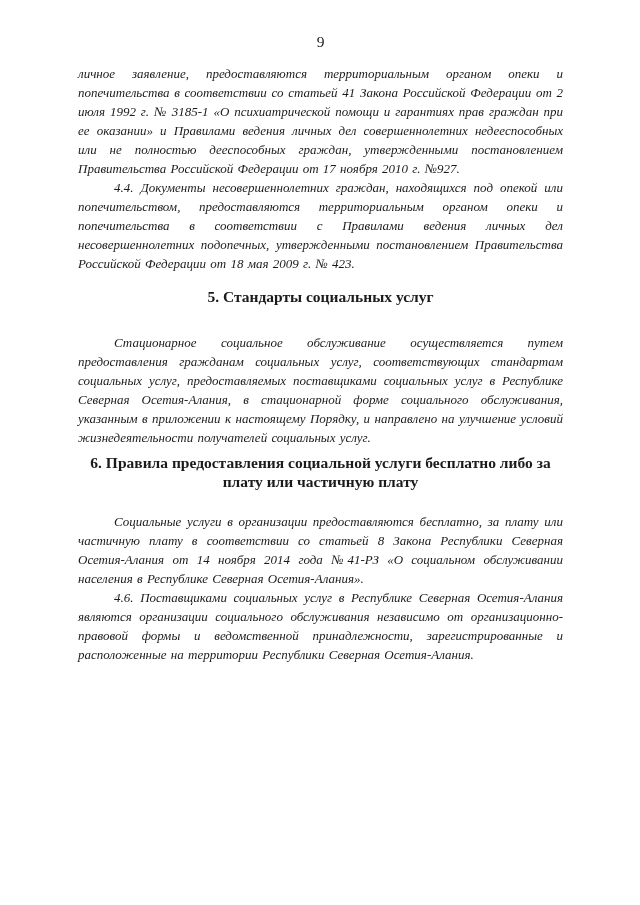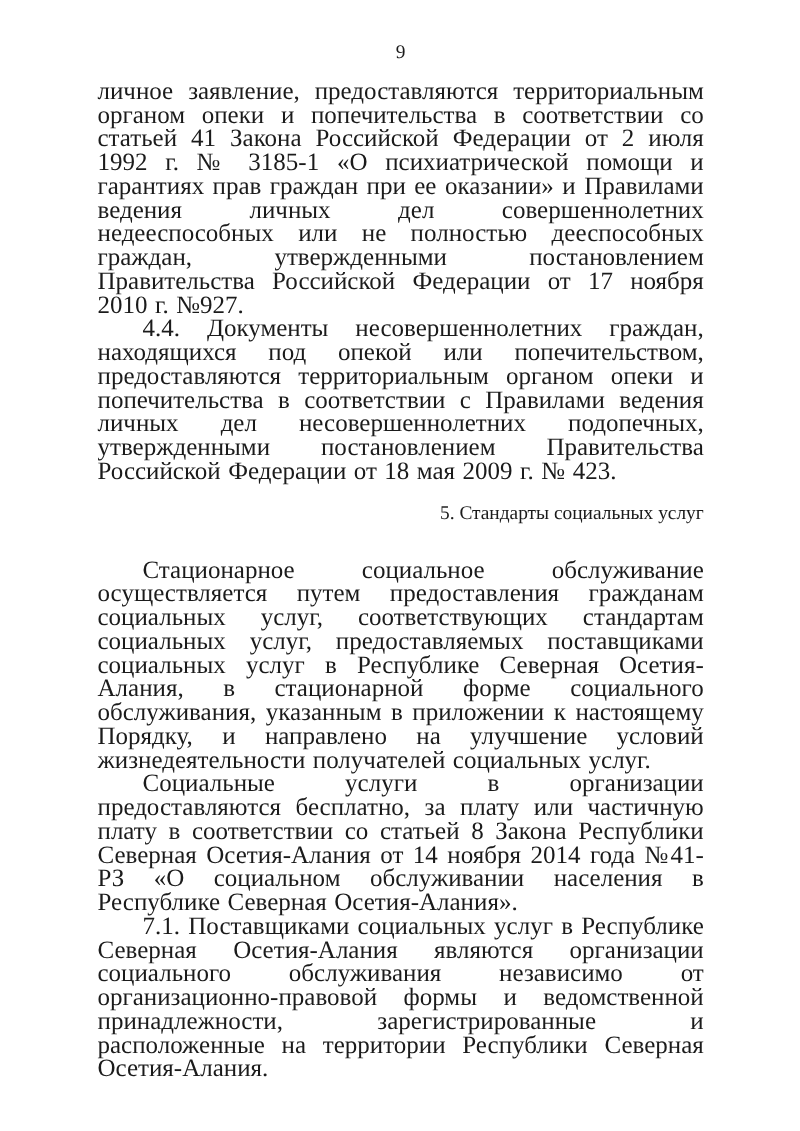--- a/index.html
+++ b/index.html
@@ -22,33 +22,34 @@
     background: #ffffff;
   }
   .page-number {
     text-align: center;
     font-size: 15.5px;
     line-height: 19px;
     margin: 0 0 13px 0;
   }
   p.body {
     margin: 0;
-    font-size: 20px;
+    font-size: 13px;
     line-height: 19px;
     text-align: justify;
     word-spacing: 1px;
+    font-style: italic;
   }
   p.indent {
     text-indent: 36px;
   }
   .heading {
     font-size: 15.5px;
     line-height: 19.5px;
-    font-weight: normal;
-    text-align: right;
+    font-weight: bold;
+    text-align: center;
     margin: 0;
   }
   .heading.h5 { margin: 14px 0 26px 0; }
   .heading.h6 { margin: 6px 0 20px 0; }
   .heading.h7 { margin: 25px 10px 12px 10px; }
 </style>
 </head>
 <body>
 
 <div class="page">
@@ -56,20 +57,21 @@
   <div class="page-number">9</div>
 
   <p class="body">личное заявление, предоставляются территориальным органом опеки и попечительства в соответствии со статьей 41 Закона Российской Федерации от 2 июля 1992 г. № 3185-1 «О психиатрической помощи и гарантиях прав граждан при ее оказании» и Правилами ведения личных дел совершеннолетних недееспособных или не полностью дееспособных граждан, утвержденными постановлением Правительства Российской Федерации от 17 ноября 2010 г. №927.</p>
 
   <p class="body indent">4.4. Документы несовершеннолетних граждан, находящихся под опекой или попечительством, предоставляются территориальным органом опеки и попечительства в соответствии с Правилами ведения личных дел несовершеннолетних подопечных, утвержденными постановлением Правительства Российской Федерации от 18 мая 2009 г. № 423.</p>
 
   <h2 class="heading h5">5. Стандарты социальных услуг</h2>
 
   <p class="body indent">Стационарное социальное обслуживание осуществляется путем предоставления гражданам социальных услуг, соответствующих стандартам социальных услуг, предоставляемых поставщиками социальных услуг в Республике Северная Осетия-Алания, в стационарной форме социального обслуживания, указанным в приложении к настоящему Порядку, и направлено на улучшение условий жизнедеятельности получателей социальных услуг.</p>
 
+  <h2 class="heading h6">6. Правила предоставления социальной услуги бесплатно либо за плату или частичную плату</h2>
 
   <p class="body indent">Социальные услуги в организации предоставляются бесплатно, за плату или частичную плату в соответствии со статьей 8 Закона Республики Северная Осетия-Алания от 14 ноября 2014 года №41-РЗ «О социальном обслуживании населения в Республике Северная Осетия-Алания».</p>
 
 
-  <p class="body indent">7.1. Поставщиками социальных услуг в Республике Северная Осетия-Алания являются организации социального обслуживания независимо от организационно-правовой формы и ведомственной принадлежности, зарегистрированные и расположенные на территории Республики Северная Осетия-Алания.</p>
+  <p class="body indent">4.6. Поставщиками социальных услуг в Республике Северная Осетия-Алания являются организации социального обслуживания независимо от организационно-правовой формы и ведомственной принадлежности, зарегистрированные и расположенные на территории Республики Северная Осетия-Алания.</p>
 
 
 </div>
 
 </body></html>

